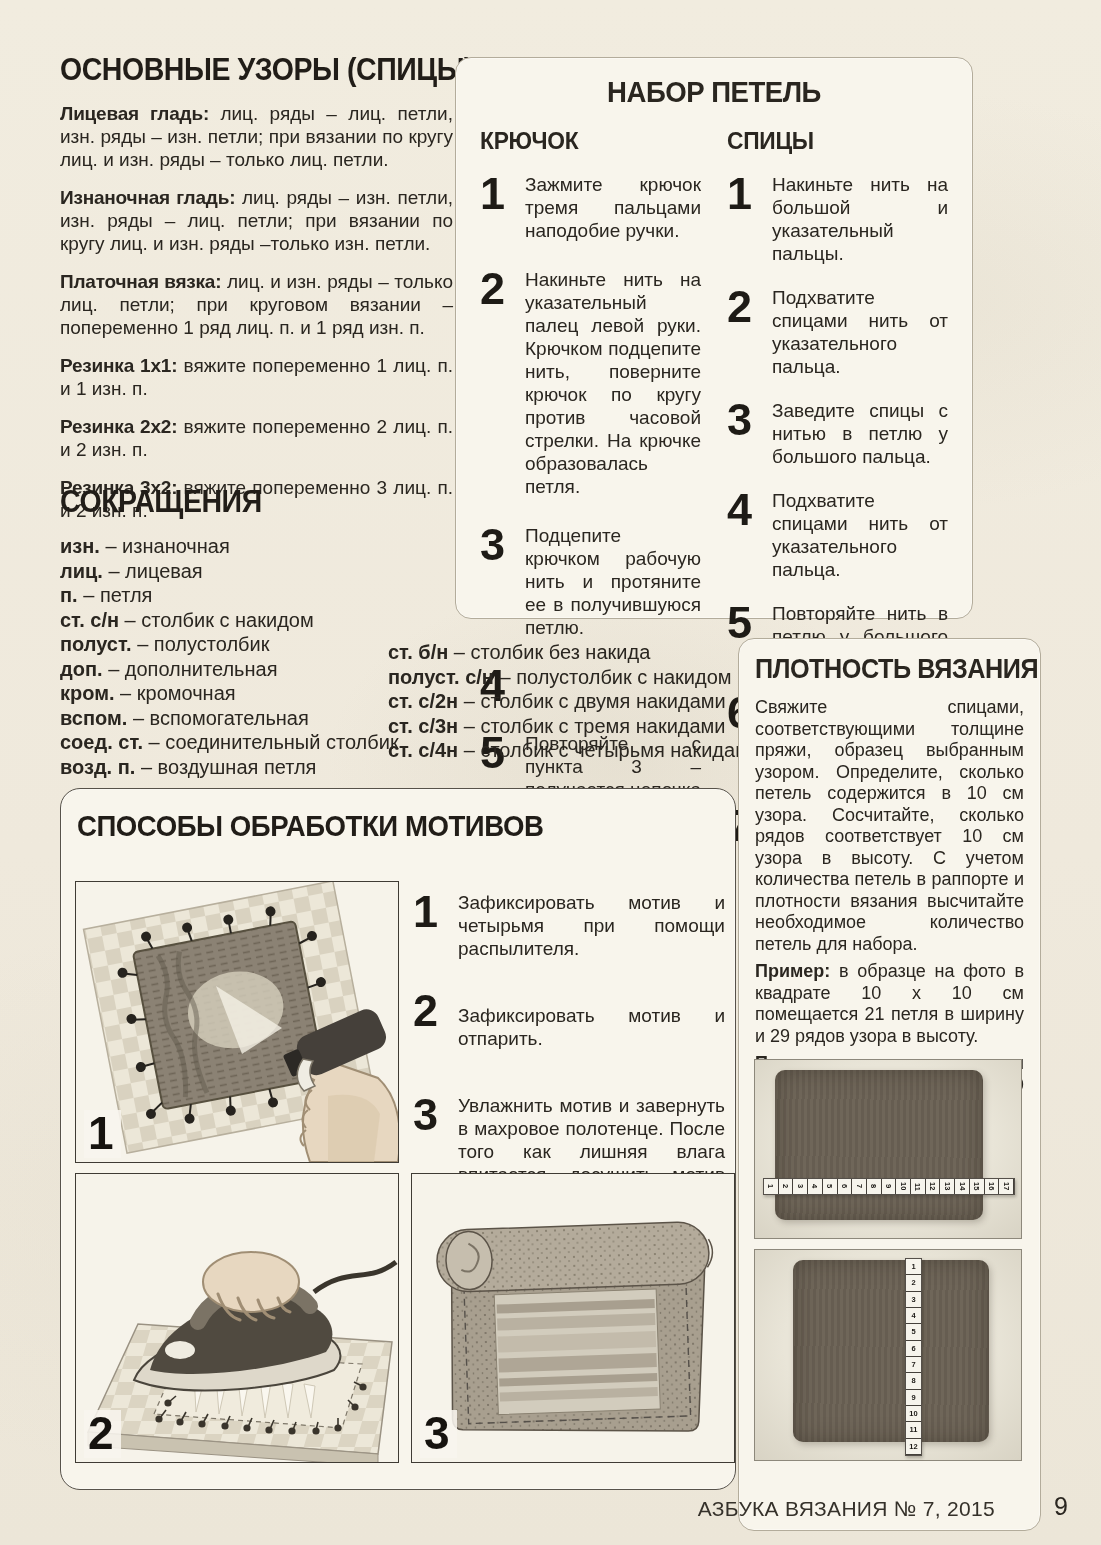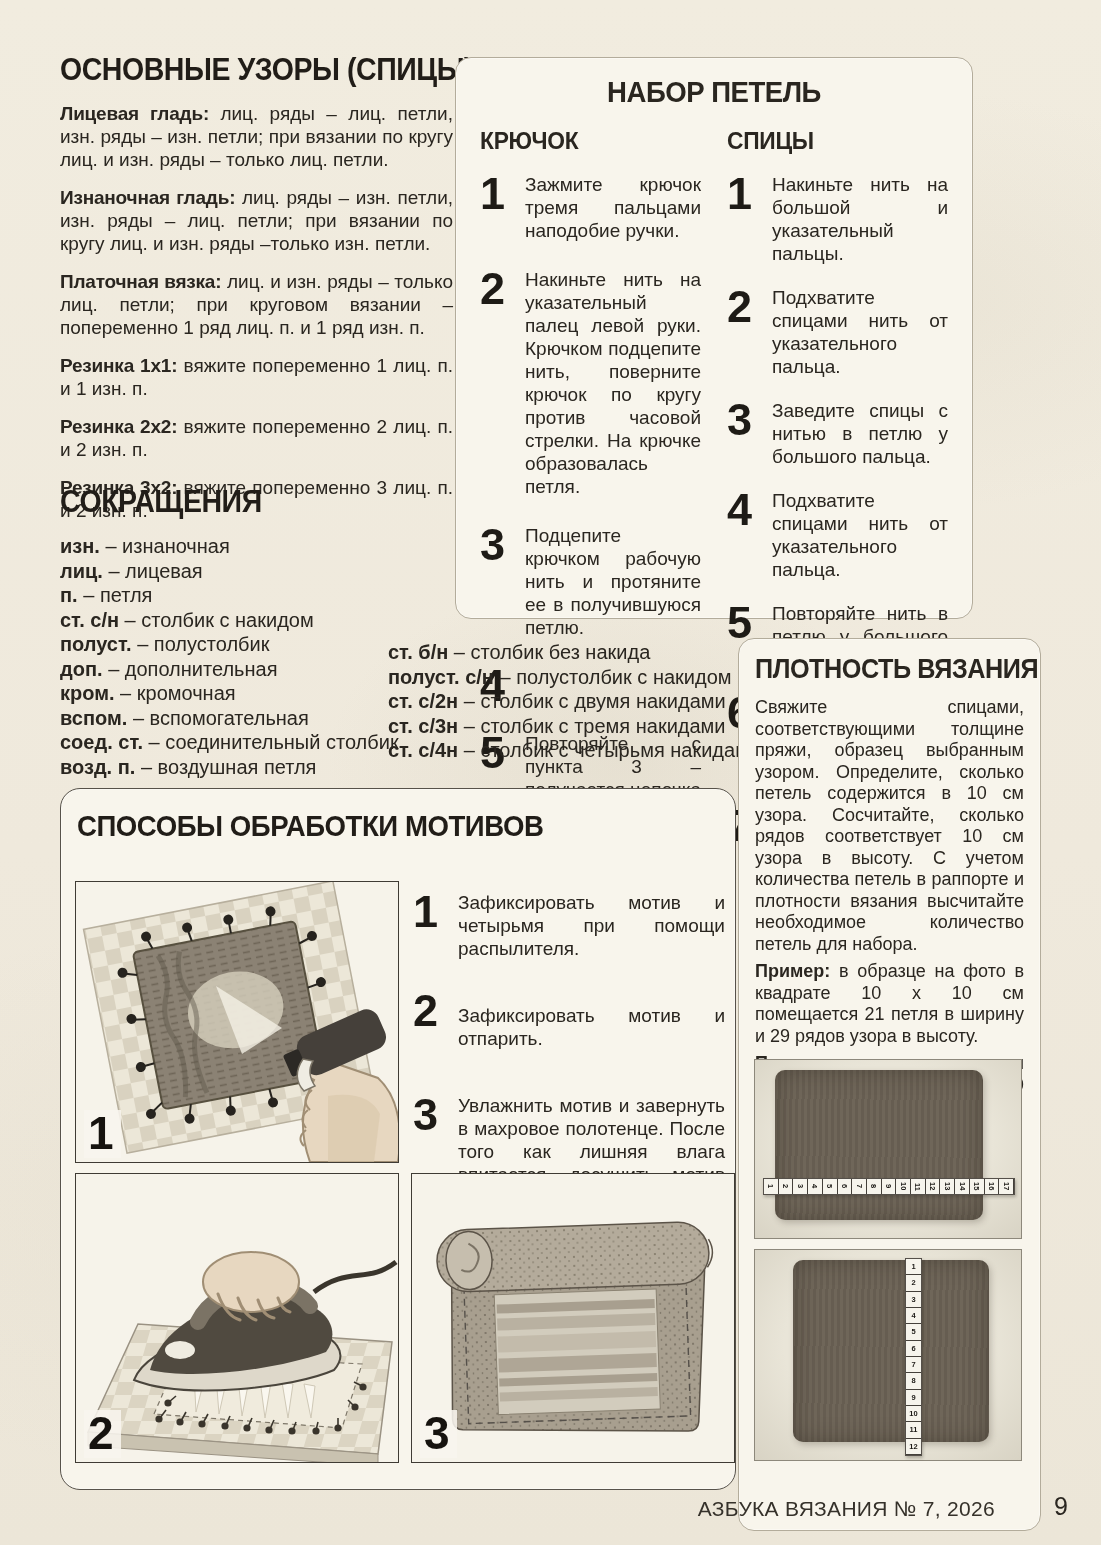--- a/index.html
+++ b/index.html
@@ -383,16 +383,16 @@
           <div class="tape-cell">7</div>
           <div class="tape-cell">8</div>
           <div class="tape-cell">9</div>
           <div class="tape-cell">10</div>
           <div class="tape-cell">11</div>
           <div class="tape-cell">12</div>
         </div>
     </div>
   </div>
 
-  <div class="footer-mag">АЗБУКА ВЯЗАНИЯ № 7, 2026</div>
+  <div class="footer-mag">АЗБУКА ВЯЗАНИЯ № 7, 2015</div>
   <div class="footer-page">9</div>
 
 </div>
 
 </body></html>

